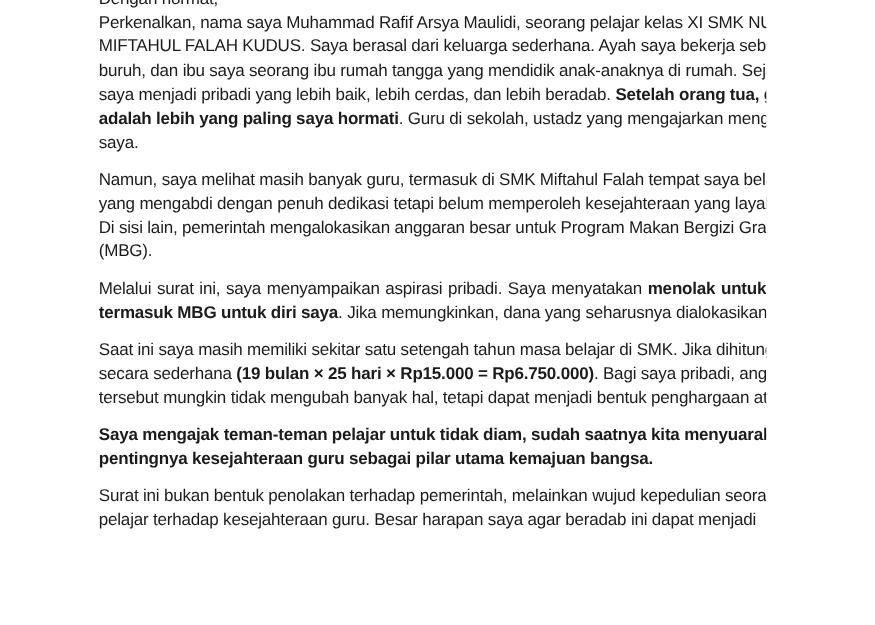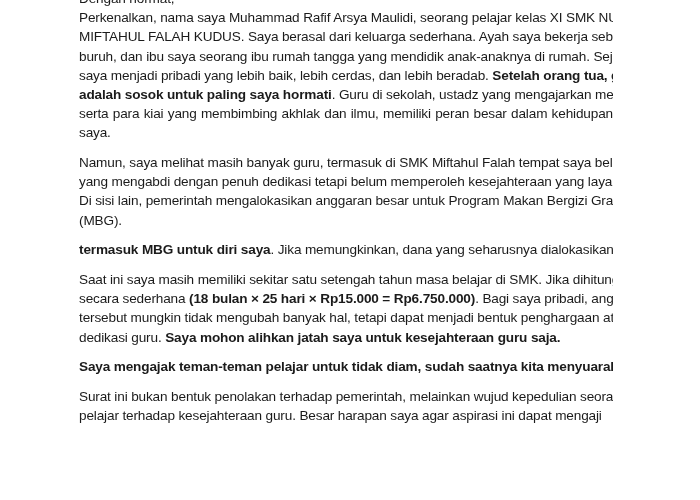--- a/index.html
+++ b/index.html
@@ -47,40 +47,40 @@
 <div class="page">
   <div class="para" style="margin-bottom:0;">
     <span class="line last">Dengan hormat,</span>
   </div>
   <div id="paragraphs">
       <div class="para">
         <span class="line"><span class="seg">Perkenalkan, nama saya Muhammad Rafif Arsya Maulidi, seorang pelajar kelas XI SMK NU</span></span>
         <span class="line"><span class="seg">MIFTAHUL FALAH KUDUS. Saya berasal dari keluarga sederhana. Ayah saya bekerja sebagai</span></span>
         <span class="line"><span class="seg">buruh, dan ibu saya seorang ibu rumah tangga yang mendidik anak-anaknya di rumah. Sejak</span></span>
         <span class="line"><span class="seg">saya menjadi pribadi yang lebih baik, lebih cerdas, dan lebih beradab. </span><span class="seg bold">Setelah orang tua, guru</span></span>
-        <span class="line"><span class="seg bold">adalah sosok untuk paling saya hormati</span><span class="seg">. Guru di sekolah, ustadz yang mengajarkan mengaji,</span></span>
-        <span class="line"><span class="seg">serta para kiai yang membimbing akhlak dan ilmu, memiliki peran besar dalam kehidupan</span></span>
+        <span class="line"><span class="seg bold">adalah lebih yang paling saya hormati</span><span class="seg">. Guru di sekolah, ustadz yang mengajarkan mengaji,</span></span>
         <span class="line last"><span class="seg">saya.</span></span>
       </div>
       <div class="para">
         <span class="line"><span class="seg">Namun, saya melihat masih banyak guru, termasuk di SMK Miftahul Falah tempat saya belajar,</span></span>
         <span class="line"><span class="seg">yang mengabdi dengan penuh dedikasi tetapi belum memperoleh kesejahteraan yang layak.</span></span>
         <span class="line"><span class="seg">Di sisi lain, pemerintah mengalokasikan anggaran besar untuk Program Makan Bergizi Gratis</span></span>
         <span class="line last"><span class="seg">(MBG).</span></span>
       </div>
       <div class="para">
+        <span class="line"><span class="seg">Melalui surat ini, saya menyampaikan aspirasi pribadi. Saya menyatakan </span><span class="seg bold">menolak untuk</span></span>
         <span class="line"><span class="seg bold">termasuk MBG untuk diri saya</span><span class="seg">. Jika memungkinkan, dana yang seharusnya dialokasikan</span></span>
       </div>
       <div class="para">
         <span class="line"><span class="seg">Saat ini saya masih memiliki sekitar satu setengah tahun masa belajar di SMK. Jika dihitung</span></span>
-        <span class="line"><span class="seg">secara sederhana </span><span class="seg bold">(18 bulan × 25 hari × Rp15.000 = Rp6.750.000)</span><span class="seg">. Bagi saya pribadi, angka</span></span>
+        <span class="line"><span class="seg">secara sederhana </span><span class="seg bold">(19 bulan × 25 hari × Rp15.000 = Rp6.750.000)</span><span class="seg">. Bagi saya pribadi, angka</span></span>
         <span class="line"><span class="seg">tersebut mungkin tidak mengubah banyak hal, tetapi dapat menjadi bentuk penghargaan atas</span></span>
-        <span class="line last"><span class="seg">dedikasi guru. </span><span class="seg bold">Saya mohon alihkan jatah saya untuk kesejahteraan guru saja.</span></span>
       </div>
       <div class="para">
         <span class="line"><span class="seg bold">Saya mengajak teman-teman pelajar untuk tidak diam, sudah saatnya kita menyuarakan</span></span>
+        <span class="line last"><span class="seg bold">pentingnya kesejahteraan guru sebagai pilar utama kemajuan bangsa.</span></span>
       </div>
       <div class="para">
         <span class="line"><span class="seg">Surat ini bukan bentuk penolakan terhadap pemerintah, melainkan wujud kepedulian seorang</span></span>
-        <span class="line last"><span class="seg">pelajar terhadap kesejahteraan guru. Besar harapan saya agar aspirasi ini dapat mengaji</span></span>
+        <span class="line last"><span class="seg">pelajar terhadap kesejahteraan guru. Besar harapan saya agar beradab ini dapat menjadi</span></span>
       </div>
     </div>
 </div>
 
 </body></html>

